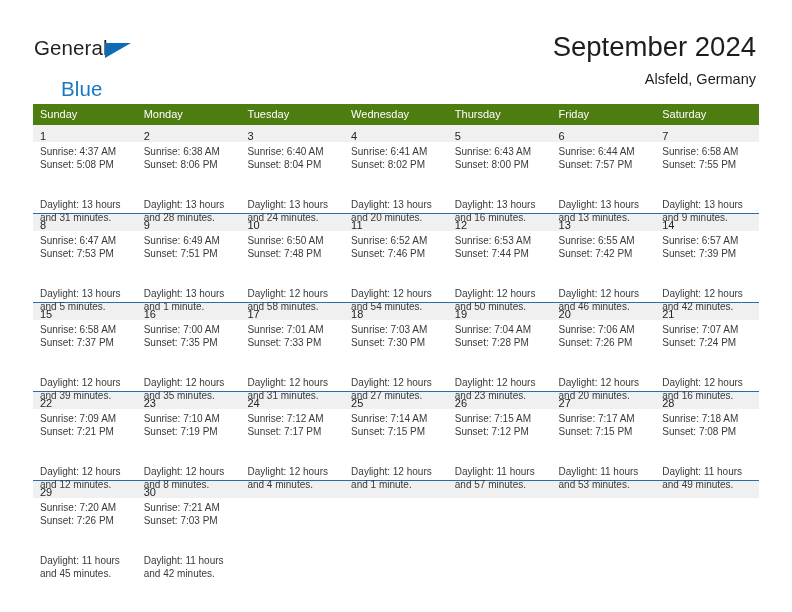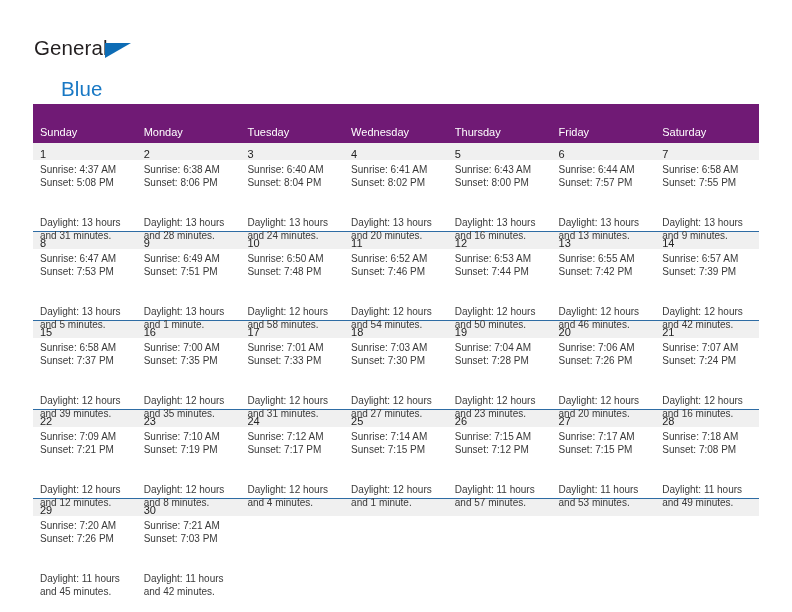--- a/index.html
+++ b/index.html
@@ -92,26 +92,26 @@
   .calendar {
     position: absolute;
     left: 33px;
     top: 104px;
     width: 726px;
     border-collapse: collapse;
     table-layout: fixed;
   }
 
   .calendar th {
-    background: #701a75;
+    background: #4d7c0f;
     color: #ffffff;
     font-size: 11px;
     font-weight: normal;
     text-align: left;
-    padding: 22px 0 5px 7px;
+    padding: 4px 0 5px 7px;
     height: 11px;
     border: none;
   }
 
   .calendar td {
     width: 103.71px;
     vertical-align: top;
     padding: 0;
     border: none;
     border-top: 1px solid #2e6ca4;
@@ -161,20 +161,24 @@
 <div class="page">
 
   <div class="header">
 
     <div class="logo">
       <span class="logo-general">General</span>
       <span class="logo-triangle"></span>
       <span class="logo-blue">Blue</span>
     </div>
 
+    <div class="title-block">
+      <div class="cal-title">September 2024</div>
+      <div class="cal-subtitle">Alsfeld, Germany</div>
+    </div>
 
   </div>
 
   <table class="calendar">
     <thead>
       <tr>
         <th>Sunday</th>
         <th>Monday</th>
         <th>Tuesday</th>
         <th>Wednesday</th>

